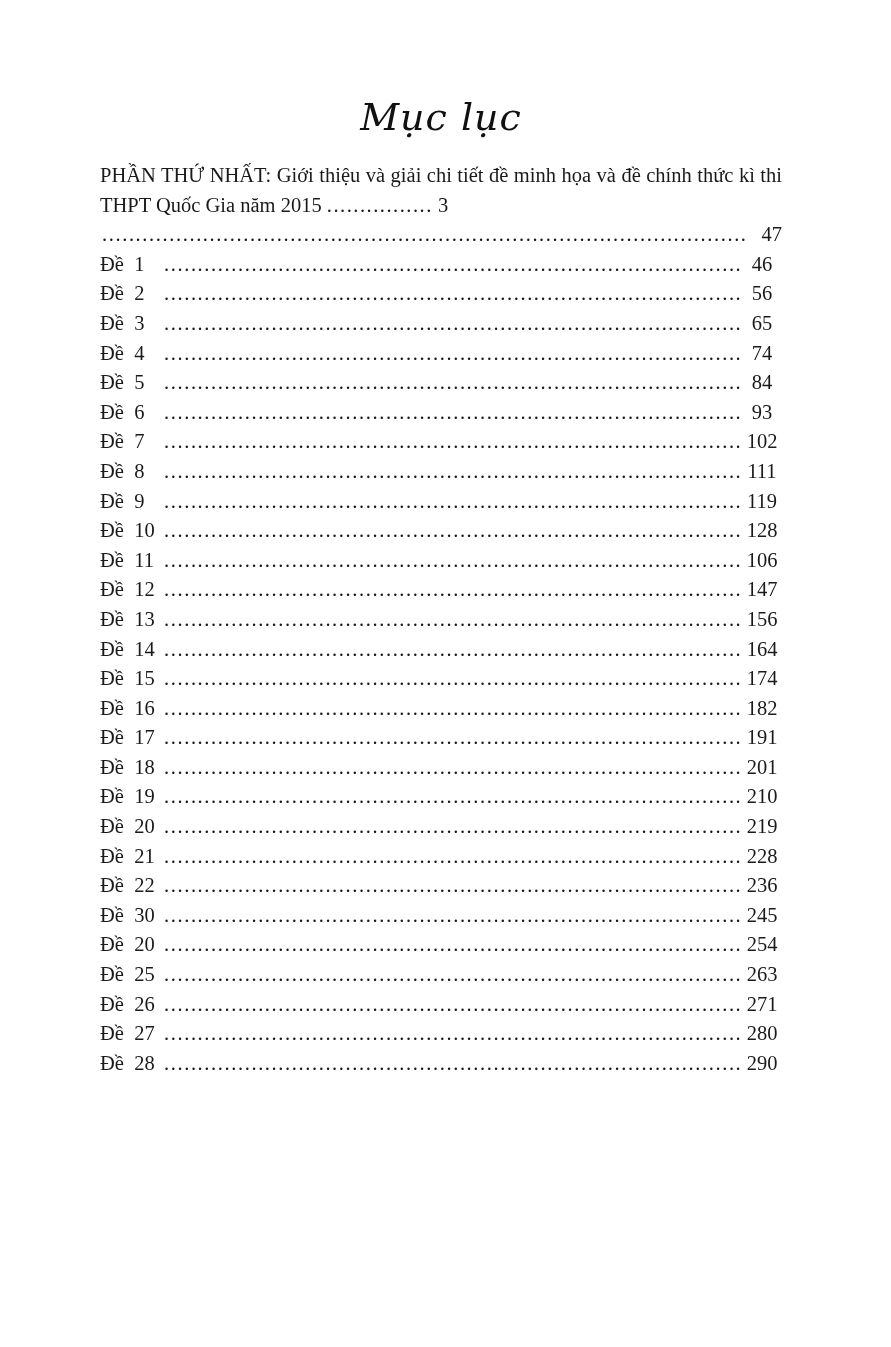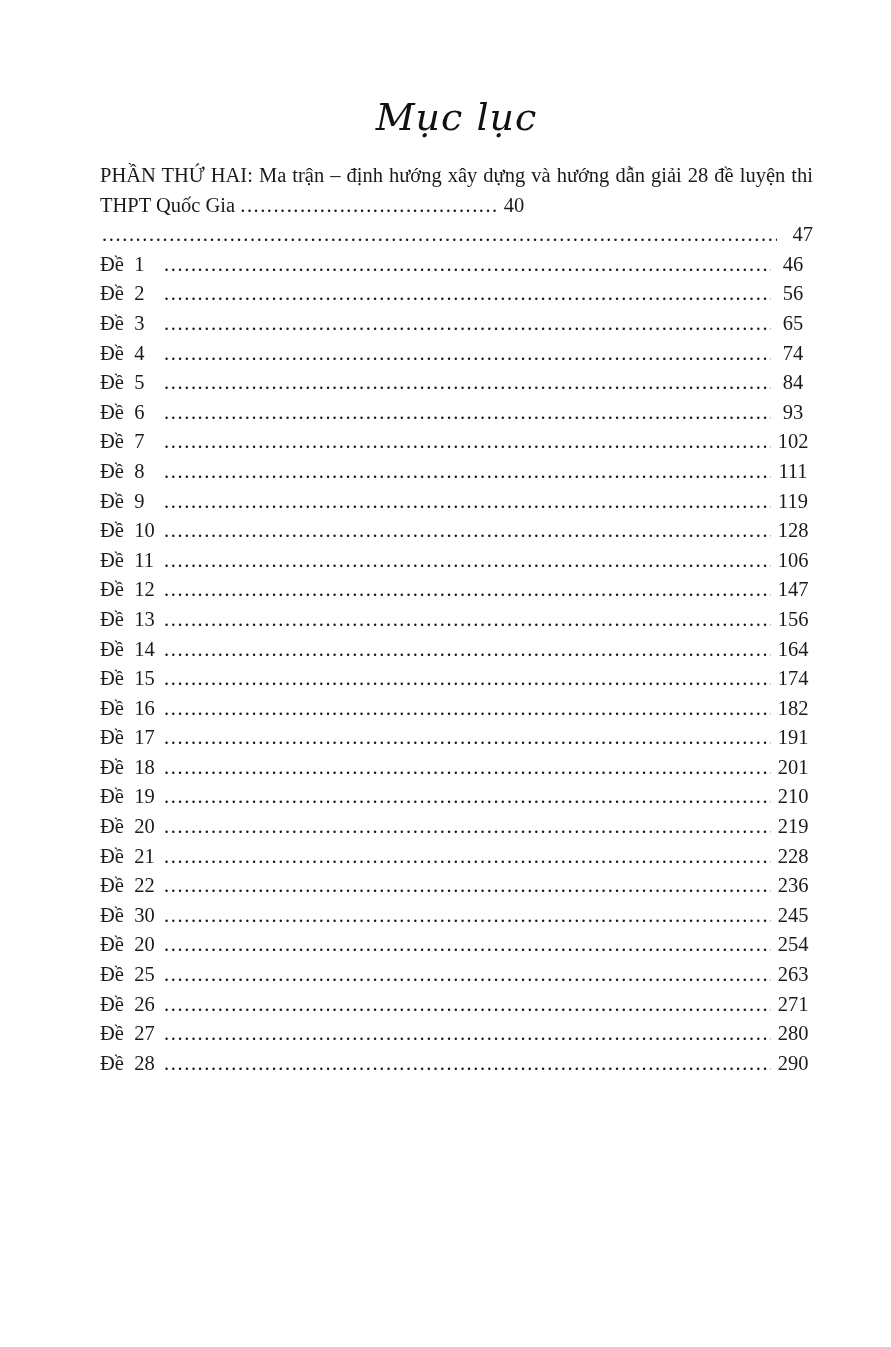--- a/index.html
+++ b/index.html
@@ -12,21 +12,21 @@
     height: 1347px;
     font-family: "Liberation Serif", serif;
     color: #1a1a1a;
     position: relative;
     overflow: hidden;
   }
   .page {
     width: 891px;
     height: 1347px;
     box-sizing: border-box;
-    padding: 95px 78px 40px 100px;
+    padding: 95px 109px 40px 100px;
     position: relative;
   }
   .toc-title {
     text-align: center;
     font-size: 38px;
     font-style: italic;
     font-family: "DejaVu Serif", serif;
     font-weight: normal;
     letter-spacing: 1px;
     margin: 0 0 22px 0;
@@ -91,21 +91,21 @@
   }
 </style>
 </head>
 <body>
 
 <div class="page">
 
   <h1 class="toc-title">Mục lục</h1>
 
   <div class="toc-list" id="toc-list">
-      <div class="toc-entry entry-block"><span class="label">PHẦN THỨ HAI: Ma trận – định hướng xây dựng và hướng dẫn giải 28 đề luyện thi THPT Quốc Gia</span> <span class="dots-inline">.......................................</span> <span class="page-no">40</span></div>
+      <div class="toc-entry entry-block"><span class="label">PHẦN THỨ NHẤT: Giới thiệu và giải chi tiết đề minh họa và đề chính thức kì thi THPT Quốc Gia năm 2015</span> <span class="dots-inline">................</span> <span class="page-no">3</span></div>
       <div class="toc-entry row">
         <span class="leader">........................................................................................................................................................................................................</span>
         <span class="page-no">47</span>
       </div>
       <div class="toc-entry row de-row">
         <span class="label">Đề  1</span>
         <span class="leader">........................................................................................................................................................................................................</span>
         <span class="page-no">46</span>
       </div>
       <div class="toc-entry row de-row">

